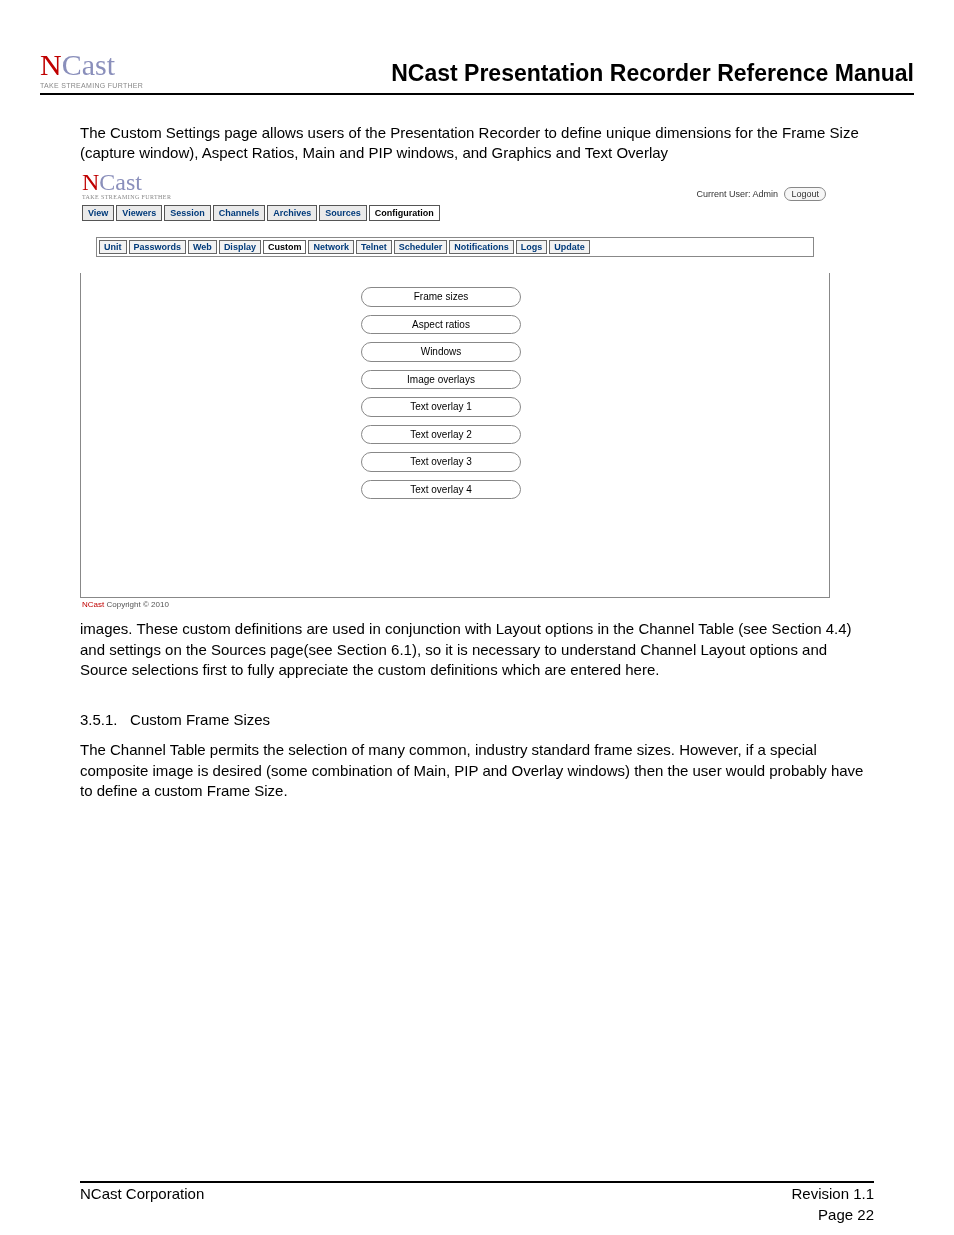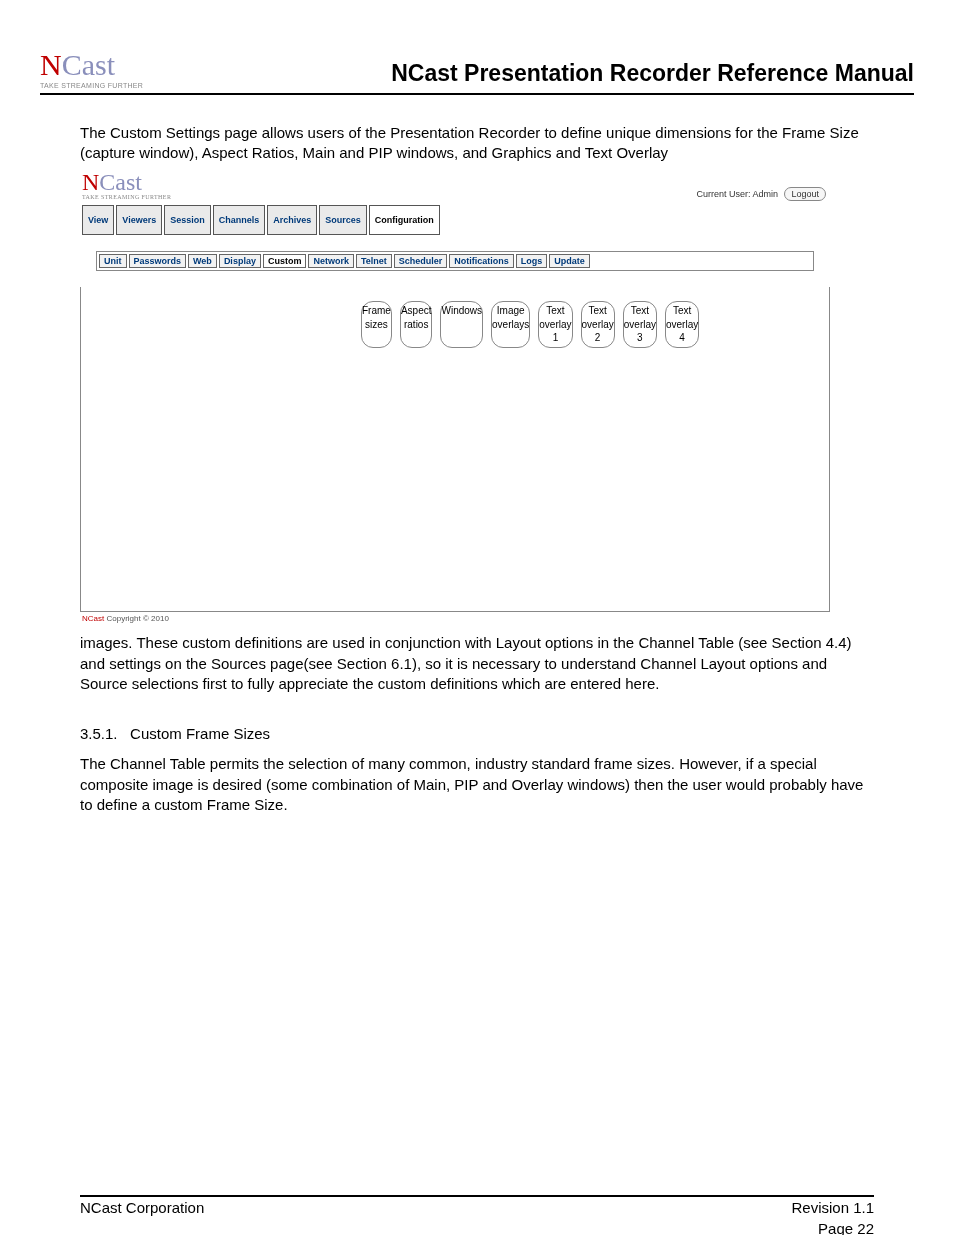--- a/index.html
+++ b/index.html
@@ -106,21 +106,21 @@
 
   .tab-row {
     display: flex;
     gap: 2px;
     padding-left: 2px;
     margin-top: 2px;
   }
   .tab {
     border: 1px solid #555;
     background: #eaeaea;
-    padding: 8px 5px;
+    padding: 1px 5px;
     font-size: 9px;
     cursor: pointer;
     color: #003a7a;
     font-weight: bold;
   }
   .tab.active {
     background: #fff;
     color: #000;
   }
   .subtab-bar {
@@ -160,21 +160,21 @@
     font-size: 12px;
     letter-spacing: 4px;
     color: #333;
     font-weight: bold;
     margin-bottom: 14px;
   }
   .pill-stack {
     margin-left: 260px;
     width: 160px;
     display: flex;
-    flex-direction: row;
+    flex-direction: column;
     gap: 8px;
   }
   .pill {
     border: 1px solid #888;
     border-radius: 12px;
     text-align: center;
     font-size: 10px;
     padding: 2px 0;
     background: #fff;
     cursor: pointer;

